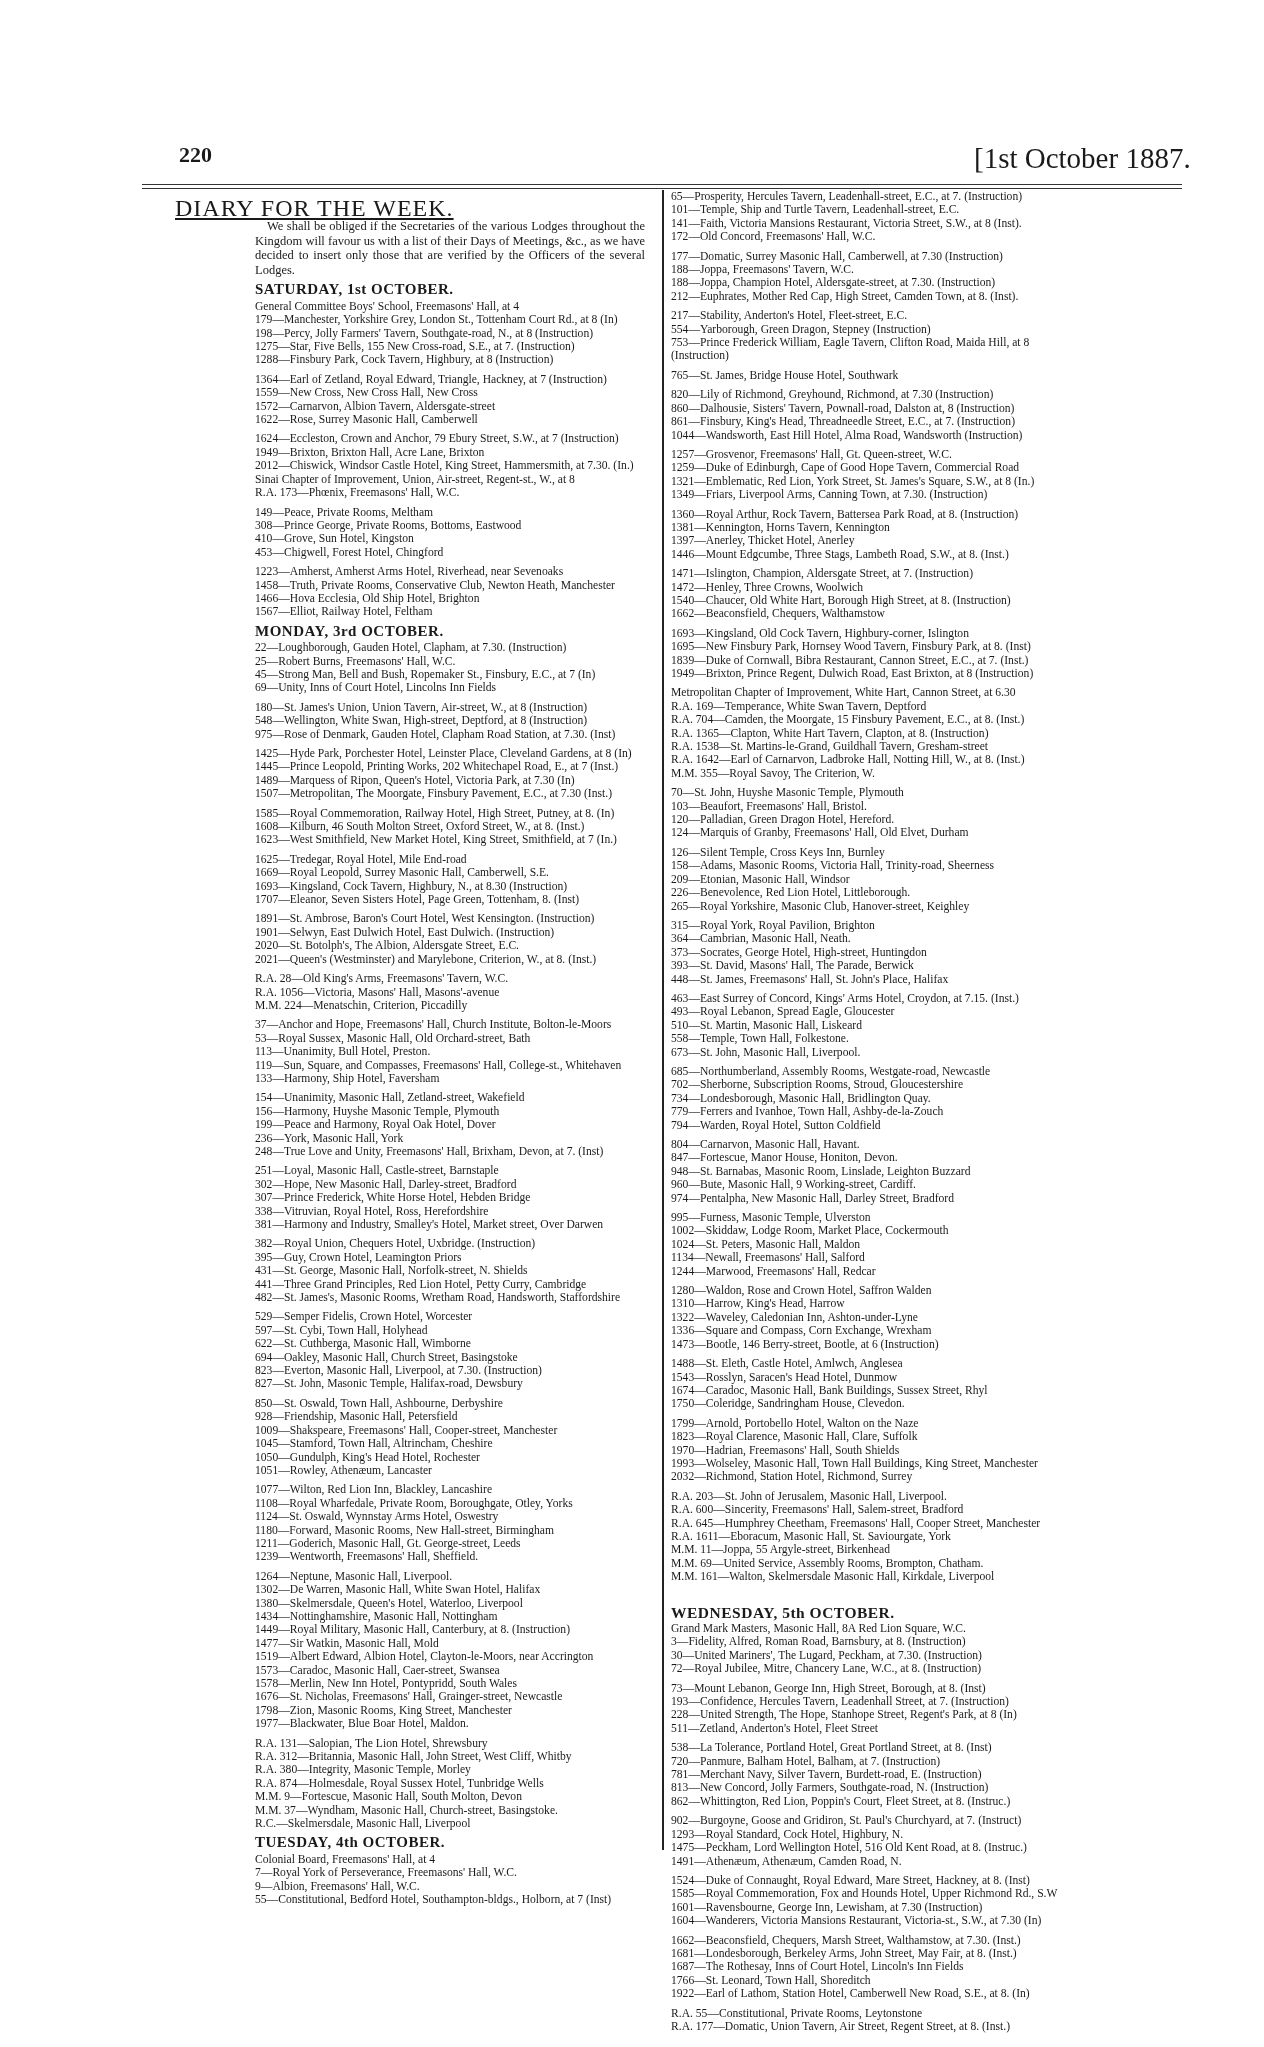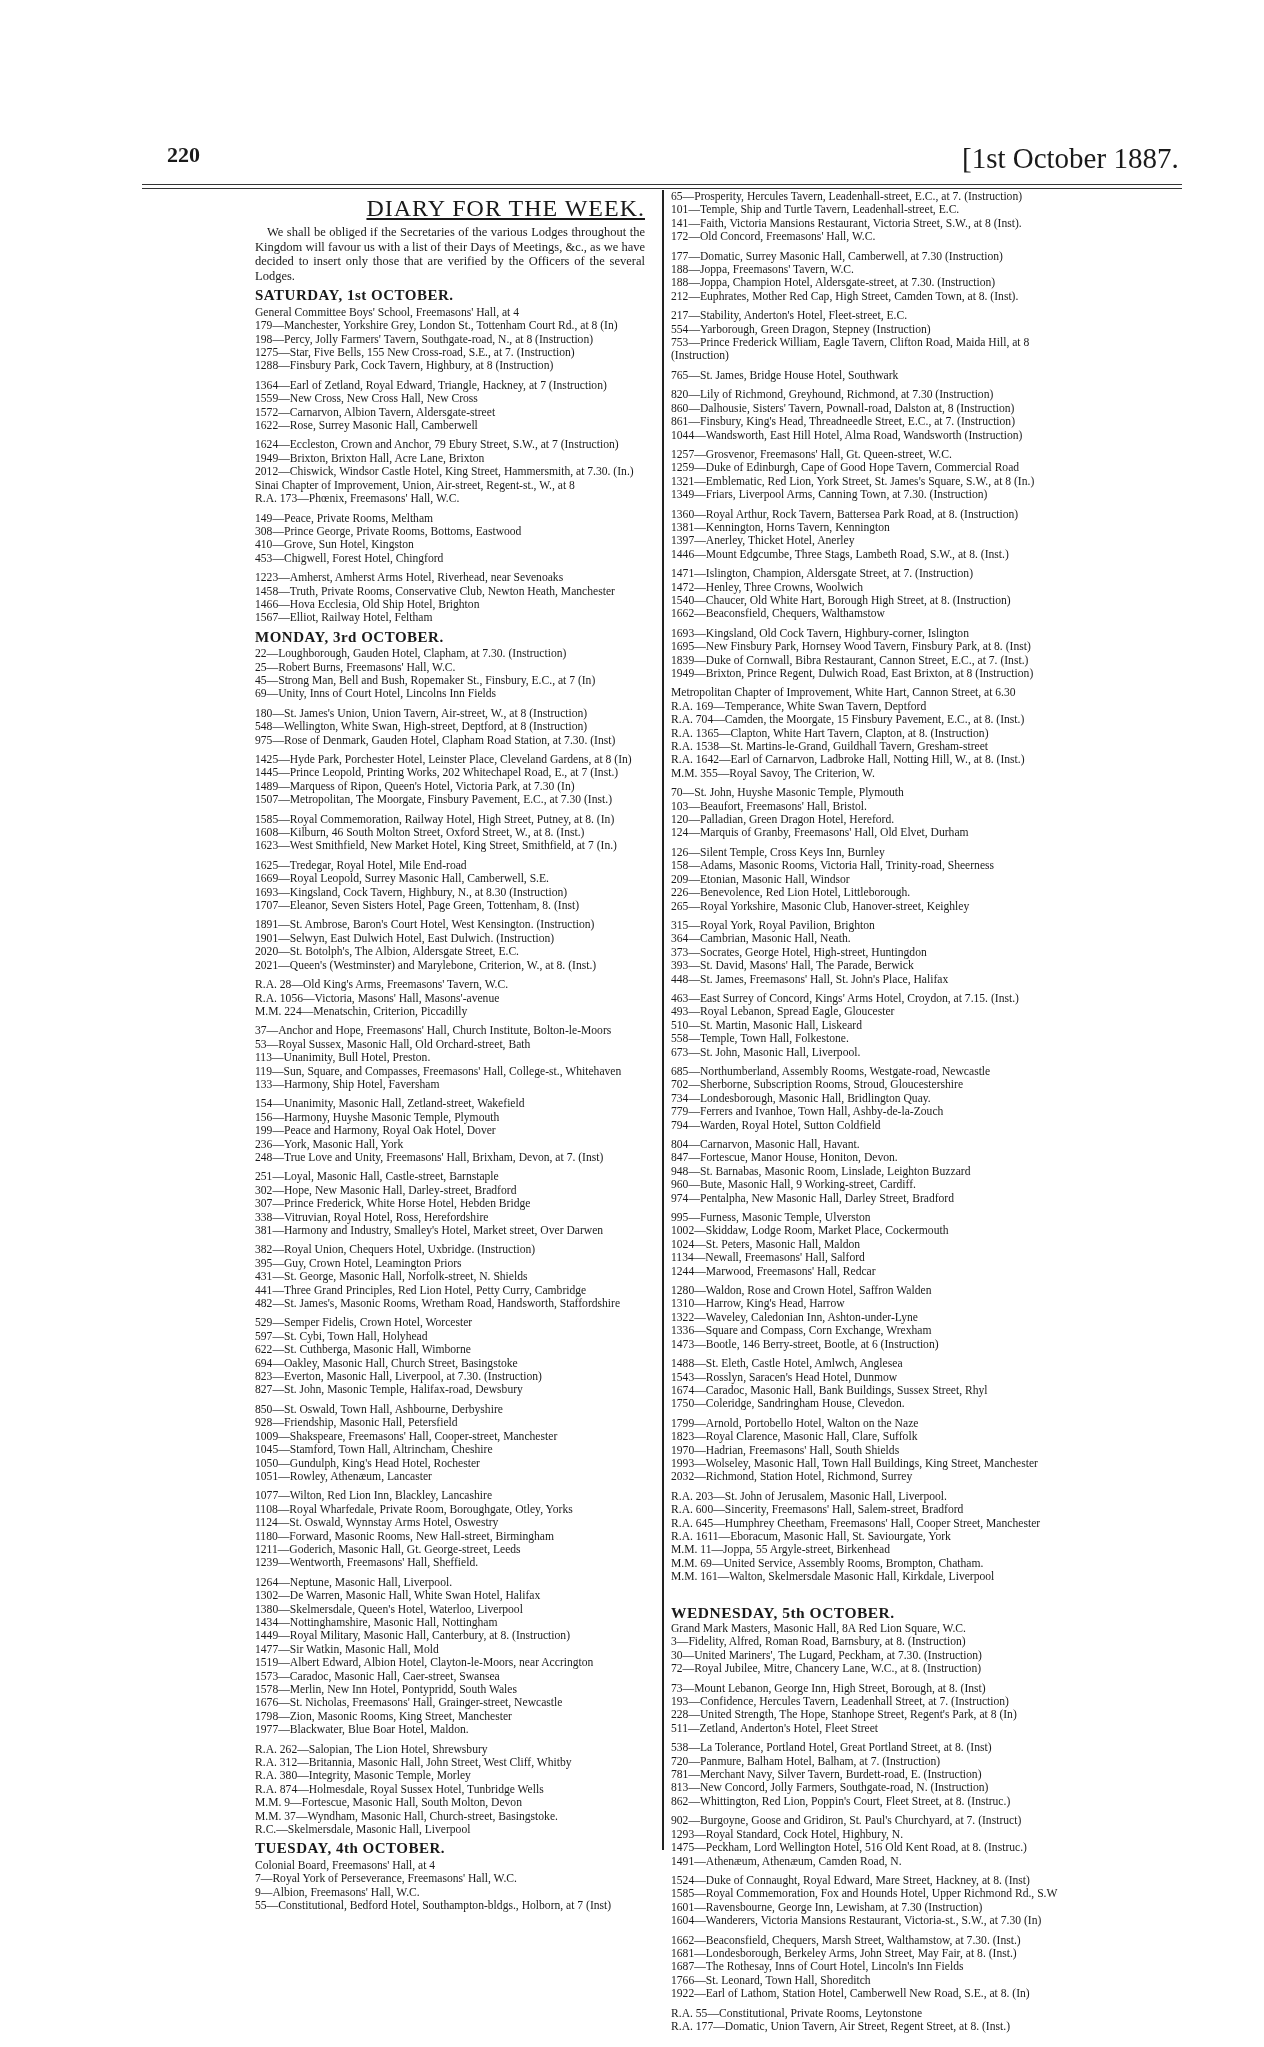--- a/index.html
+++ b/index.html
@@ -1,28 +1,28 @@
 <!DOCTYPE html>
 <html><head>
 <meta charset="utf-8">
 <style>
   html, body { margin:0; padding:0; background:#ffffff; }
   body { width:1264px; height:2047px; position:relative; overflow:hidden;
          font-family:"Liberation Serif","DejaVu Serif",serif; color:#1a1a1a; }
   .page { position:absolute; left:142px; top:0; width:1040px; height:2047px; }
-  .masthead { position:absolute; top:130px; left:0; width:1040px; height:40px; }
+  .masthead { position:absolute; top:130px; left:12px; width:1040px; height:40px; }
   .pagenum { position:absolute; left:25px; top:12px; font-size:22px; font-weight:bold; }
   .paper-title { position:absolute; left:295px; top:10px; font-size:24px; font-weight:bold; letter-spacing:0.5px; }
   .paper-date { position:absolute; left:820px; top:12px; font-size:29px; font-weight:normal; }
   .rule { position:absolute; top:184px; left:0; width:1040px; height:3px;
           border-top:1px solid #333; border-bottom:1px solid #333; }
   .col { position:absolute; top:190px; font-size:11.6px; line-height:13.4px; }
   .col-left { left:-27px; width:530px; }
   .col-right { left:520px; width:520px; border-left:2px solid #222; padding-left:7px; height:1660px; }
-  .diary-title { text-align:right; font-size:24px; letter-spacing:1px; margin:12px 0 10px 60px; font-weight:normal;text-decoration:underline; }
+  .diary-title { text-align:left; font-size:24px; letter-spacing:1px; margin:12px 0 4px 60px; font-weight:normal;text-decoration:underline; }
   .intro { font-weight:normal; font-size:12.5px; line-height:14.5px; text-align:justify; margin:0 0 4px 140px; text-indent:12px; }
   .day-heading { text-align:left; font-weight:bold; font-size:15px; margin:6px 0 3px 140px; letter-spacing:0.5px; }
   .group { margin:0 0 6px 140px; }
   .col-right .group { margin-left:0; }
   .col-right .day-heading { margin-left:0; margin-top:22px; font-size:15.5px; }
   .entry { white-space:nowrap; }
 </style>
 </head>
 <body>
 
@@ -170,21 +170,21 @@
           <div class="entry">1449—Royal Military, Masonic Hall, Canterbury, at 8. (Instruction)</div>
           <div class="entry">1477—Sir Watkin, Masonic Hall, Mold</div>
           <div class="entry">1519—Albert Edward, Albion Hotel, Clayton-le-Moors, near Accrington</div>
           <div class="entry">1573—Caradoc, Masonic Hall, Caer-street, Swansea</div>
           <div class="entry">1578—Merlin, New Inn Hotel, Pontypridd, South Wales</div>
           <div class="entry">1676—St. Nicholas, Freemasons' Hall, Grainger-street, Newcastle</div>
           <div class="entry">1798—Zion, Masonic Rooms, King Street, Manchester</div>
           <div class="entry">1977—Blackwater, Blue Boar Hotel, Maldon.</div>
         </div>
         <div class="group">
-          <div class="entry">R.A. 262—Salopian, The Lion Hotel, Shrewsbury</div>
+          <div class="entry">R.A. 131—Salopian, The Lion Hotel, Shrewsbury</div>
           <div class="entry">R.A. 312—Britannia, Masonic Hall, John Street, West Cliff, Whitby</div>
           <div class="entry">R.A. 380—Integrity, Masonic Temple, Morley</div>
           <div class="entry">R.A. 874—Holmesdale, Royal Sussex Hotel, Tunbridge Wells</div>
           <div class="entry">M.M. 9—Fortescue, Masonic Hall, South Molton, Devon</div>
           <div class="entry">M.M. 37—Wyndham, Masonic Hall, Church-street, Basingstoke.</div>
           <div class="entry">R.C.—Skelmersdale, Masonic Hall, Liverpool</div>
         </div>
         <div class="day-heading">TUESDAY, 4th OCTOBER.</div>
         <div class="group">
           <div class="entry">Colonial Board, Freemasons' Hall, at 4</div>

